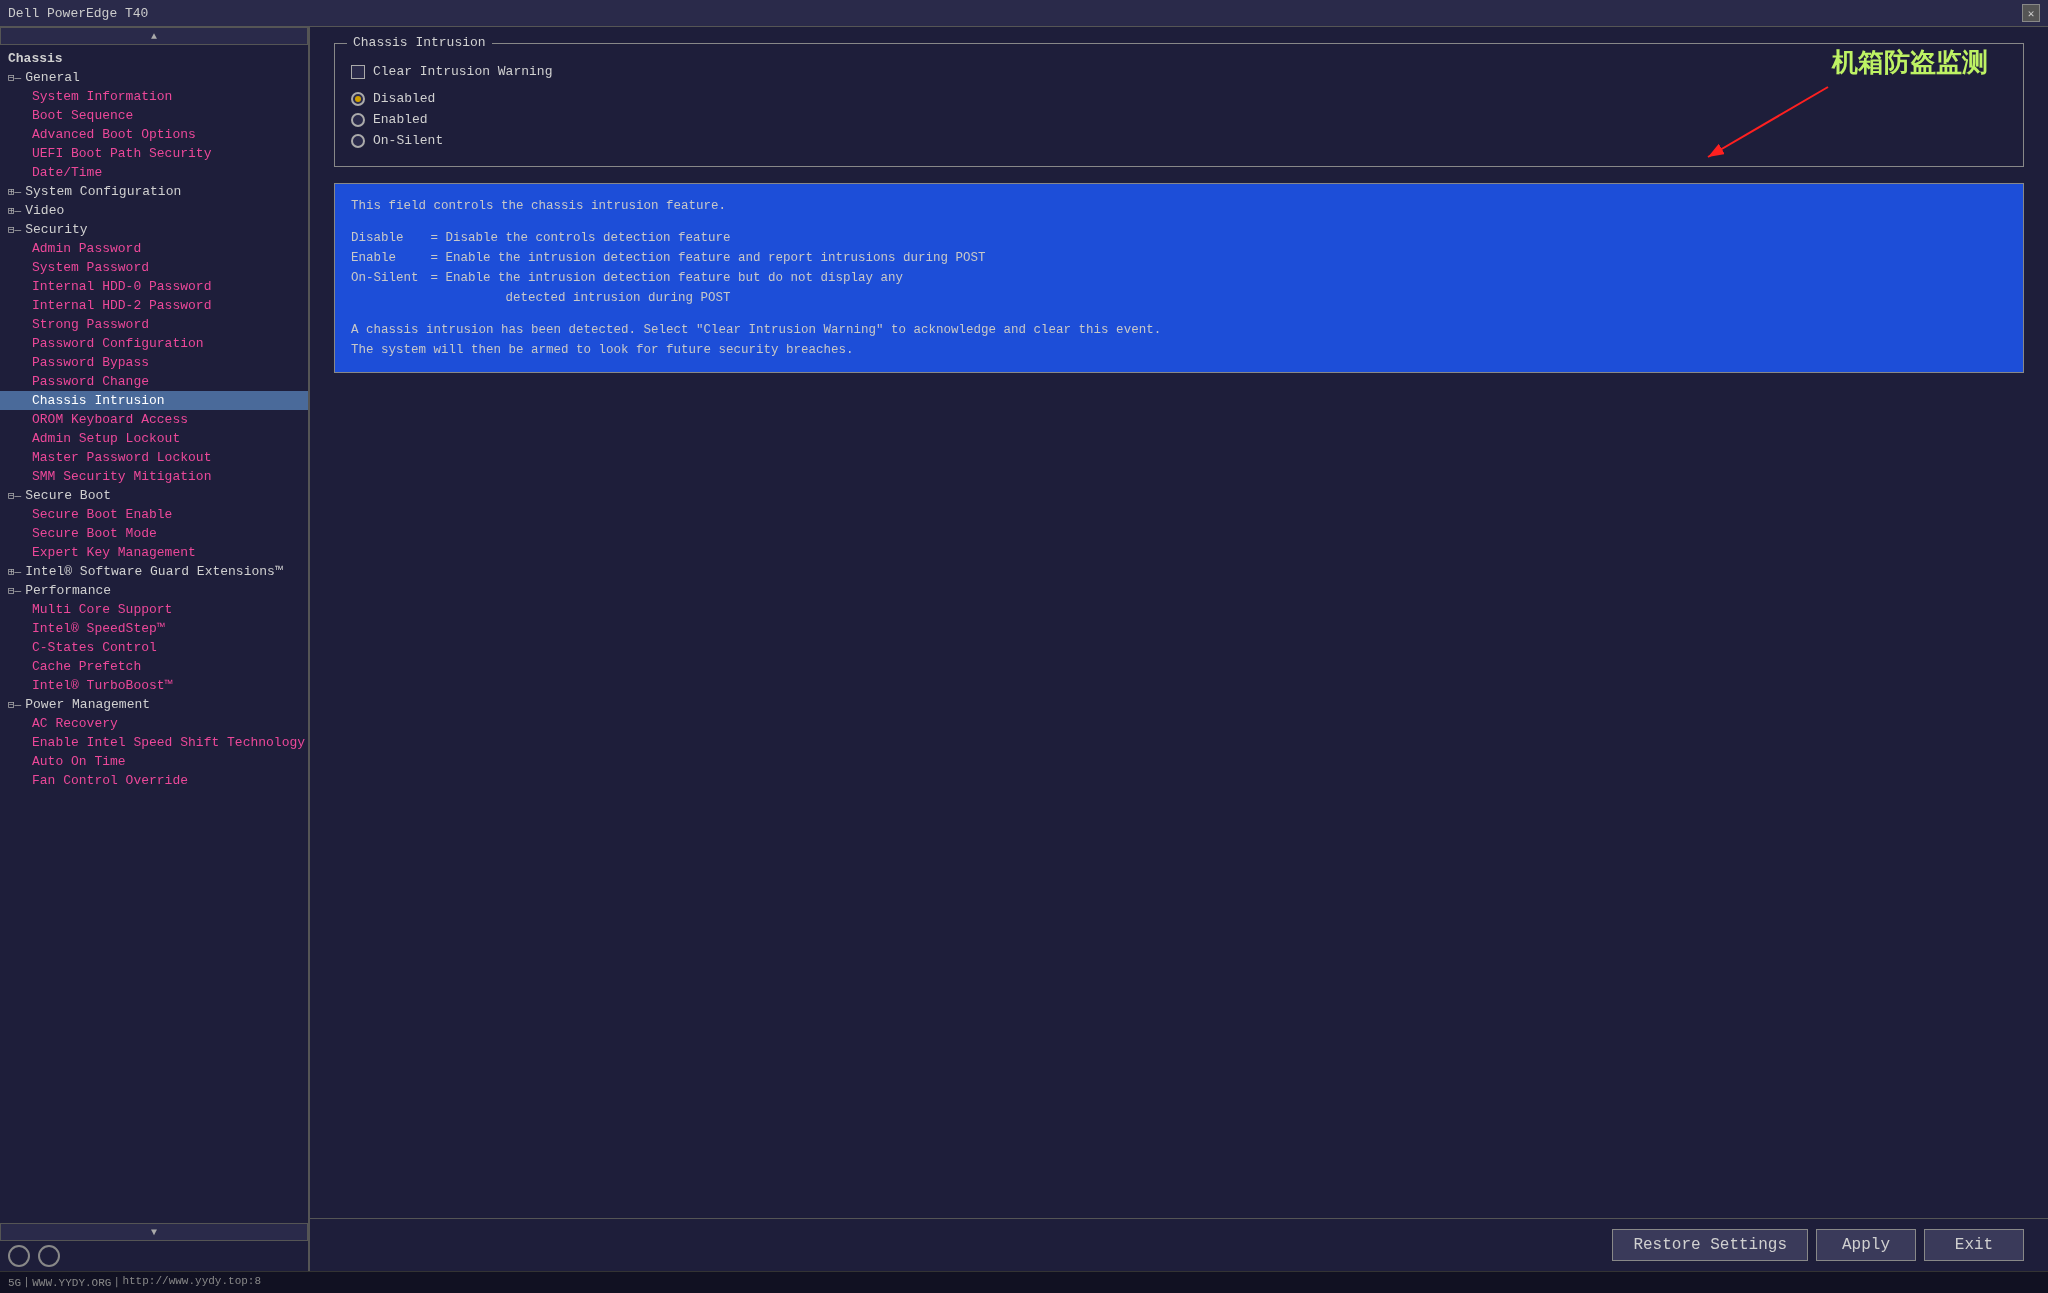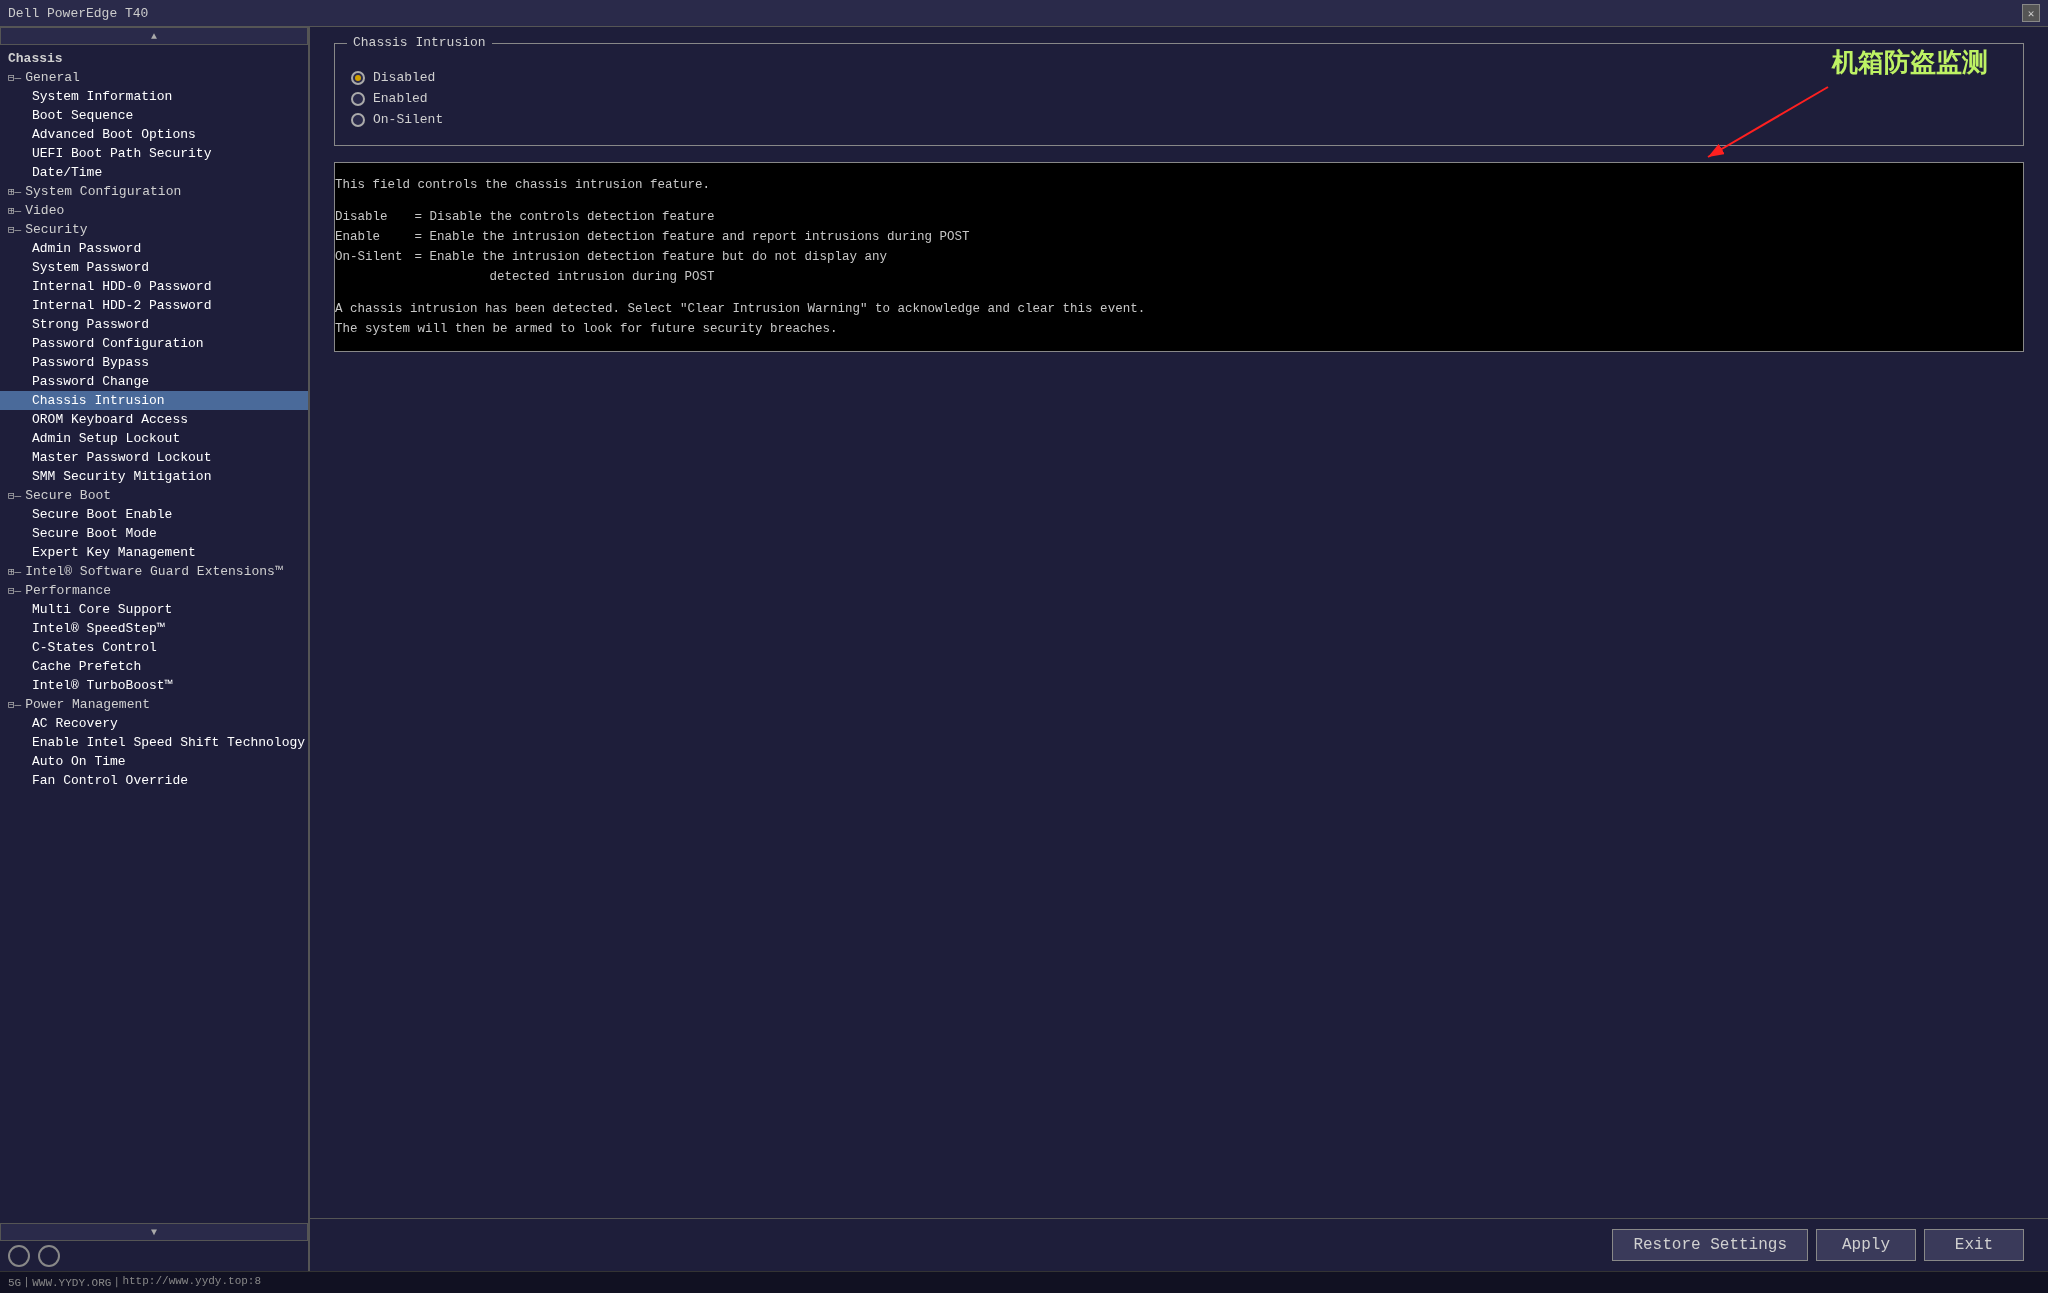--- a/index.html
+++ b/index.html
@@ -100,21 +100,21 @@
     }
 
     .tree-group-label .expander {
       margin-right: 4px;
       font-size: 11px;
       color: #aaa;
     }
 
     .tree-item {
       padding: 2px 8px 2px 32px;
-      color: #ffffff;
+      color: #ec4899;
       cursor: pointer;
       font-size: 13px;
       white-space: nowrap;
     }
 
     .tree-item.selected {
       background: #4a6a9a;
       color: #fff;
     }
 
@@ -189,23 +189,23 @@
     .radio-circle.selected::after {
       content: '';
       width: 6px;
       height: 6px;
       border-radius: 50%;
       background: #d0a000;
     }
 
     .description-box {
       border: 1px solid #888;
-      padding: 12px 0;
+      padding: 12px 16px;
       margin-top: 8px;
-      background: #000000;
+      background: #1d4ed8;
       font-size: 12.5px;
       line-height: 1.6;
       color: #c8c8c8;
     }
 
     
     #button-bar {
       display: flex;
       justify-content: flex-end;
       gap: 8px;
@@ -372,20 +372,24 @@
       <div class="circle"></div>
     </div>
   </div>
 
   <div id="right-panel">
     <div id="content-area" style="position:relative;">
 
       <div class="chassis-section">
         <span class="chassis-section-title">Chassis Intrusion</span>
 
+        <div class="checkbox-row">
+          <span class="checkbox-box"></span>
+          <span>Clear Intrusion Warning</span>
+        </div>
 
         <div class="radio-row">
           <span class="radio-circle selected"></span>
           <span>Disabled</span>
         </div>
         <div class="radio-row">
           <span class="radio-circle"></span>
           <span>Enabled</span>
         </div>
         <div class="radio-row">

